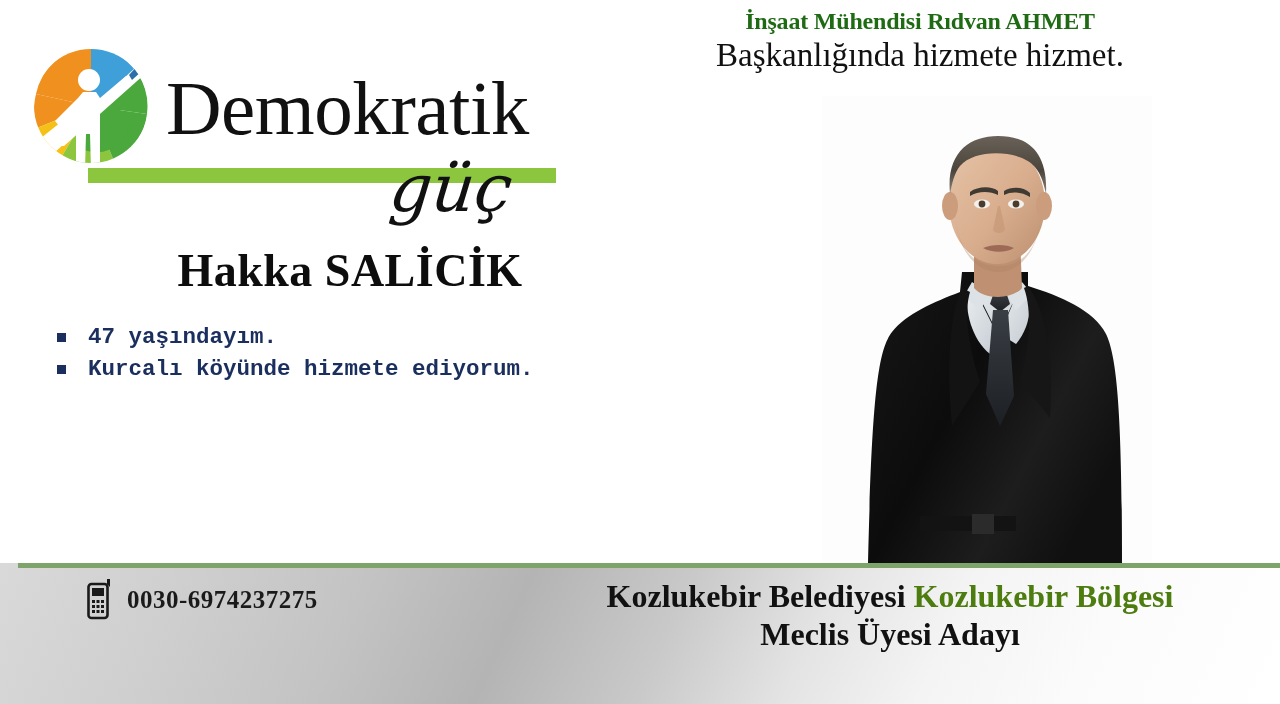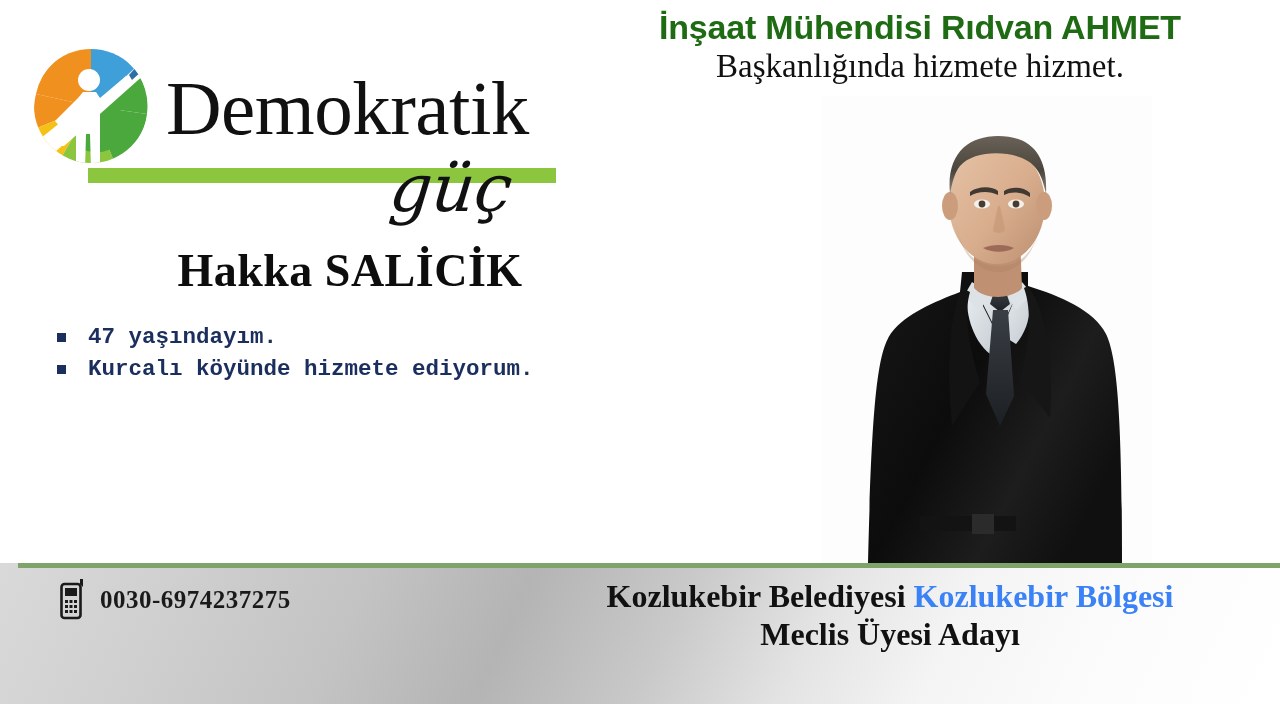--- a/index.html
+++ b/index.html
@@ -73,23 +73,23 @@
   
   #header-block {
     position: absolute;
     left: 560px;
     top: 8px;
     width: 720px;
     text-align: center;
   }
 
   #header-line1 {
-    font-family: Liberation Sans, sans-serif;
+    font-family: Liberation Serif, serif;
     font-weight: bold;
-    font-size: 34px;
+    font-size: 24px;
     line-height: 1.12;
     color: #1e6b14;
     letter-spacing: -0.2px;
     white-space: nowrap;
   }
 
   #header-line2 {
     margin-top: 2px;
     font-family: "Liberation Serif", "DejaVu Serif", serif;
     font-size: 33px;
@@ -190,21 +190,21 @@
     position: absolute;
     left: 18px;
     top: 563px;
     width: 1262px;
     height: 5px;
     background: #7fa46b;
   }
 
   #contact-block {
     position: absolute;
-    left: 60px;
+    left: 87px;
     top: 578px;
     display: flex;
     align-items: center;
     gap: 14px;
   }
 
   #phone-icon {
     width: 26px;
     height: 42px;
     display: block;
@@ -227,21 +227,21 @@
     width: 780px;
     text-align: center;
     font-family: "Liberation Serif", "DejaVu Serif", serif;
     font-weight: bold;
     font-size: 32px;
     line-height: 1.18;
     color: #111111;
   }
 
   #office-block .office-accent {
-    color: #3b82f6;
+    color: #4d7c0f;
   }
 
   #office-line2 {
     display: block;
   }
 </style>
 </head>
 <body>
 
 <div id="poster">

